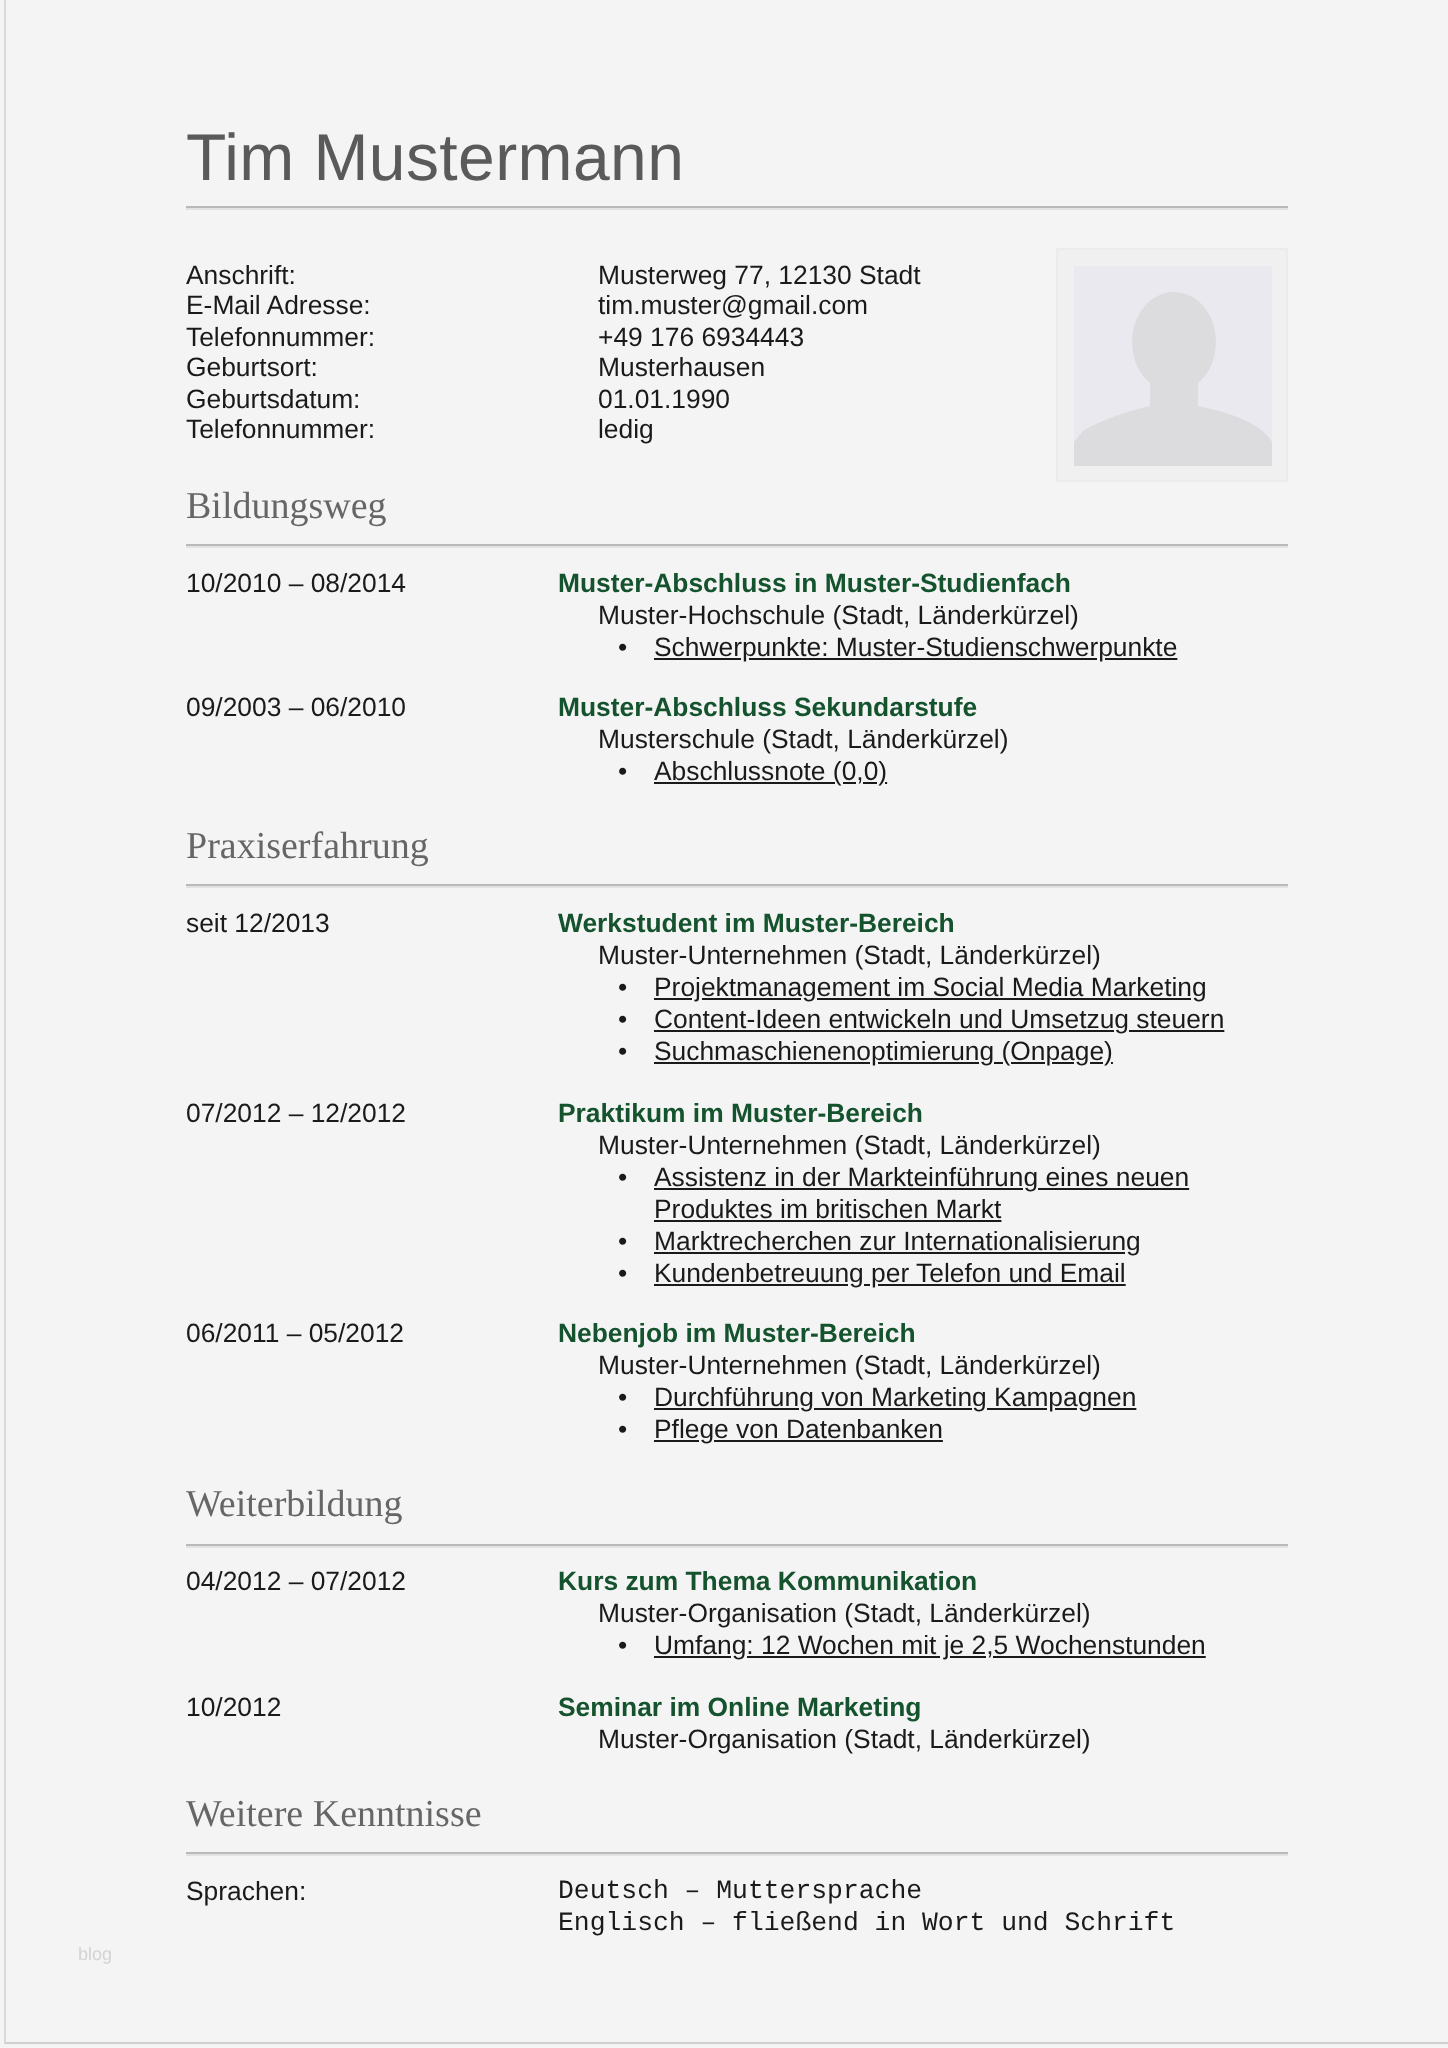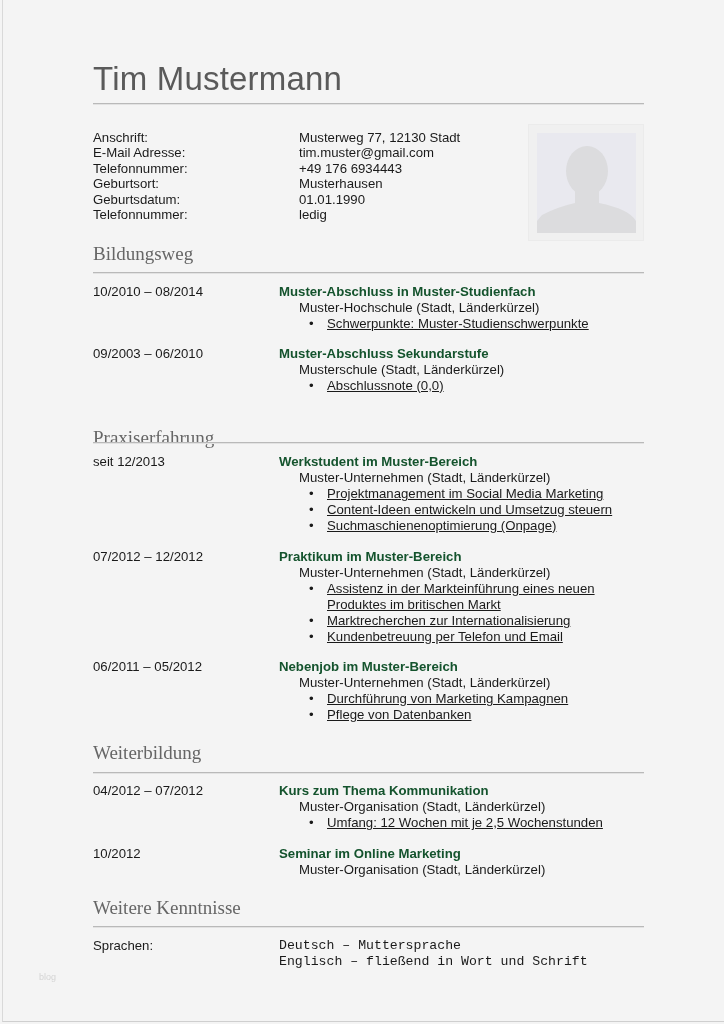--- a/index.html
+++ b/index.html
@@ -85,21 +85,21 @@
 
 <div class="entry" style="top:346px">
   <span class="date">09/2003 – 06/2010</span>
   <span class="title">Muster-Abschluss Sekundarstufe</span>
   <span class="org">Musterschule (Stadt, Länderkürzel)</span>
   <ul>
     <li>Abschlussnote (0,0)</li>
   </ul>
 </div>
 
-<div class="sec-title" style="top:427px">Praxiserfahrung</div>
+<div class="sec-title" style="top:413px">Praxiserfahrung</div>
 <div class="rule" style="top:442px"></div>
 
 <div class="entry" style="top:454px">
   <span class="date">seit 12/2013</span>
   <span class="title">Werkstudent im Muster-Bereich</span>
   <span class="org">Muster-Unternehmen (Stadt, Länderkürzel)</span>
   <ul>
     <li>Projektmanagement im Social Media Marketing</li>
     <li>Content-Ideen entwickeln und Umsetzug steuern</li>
     <li>Suchmaschienenoptimierung (Onpage)</li>

